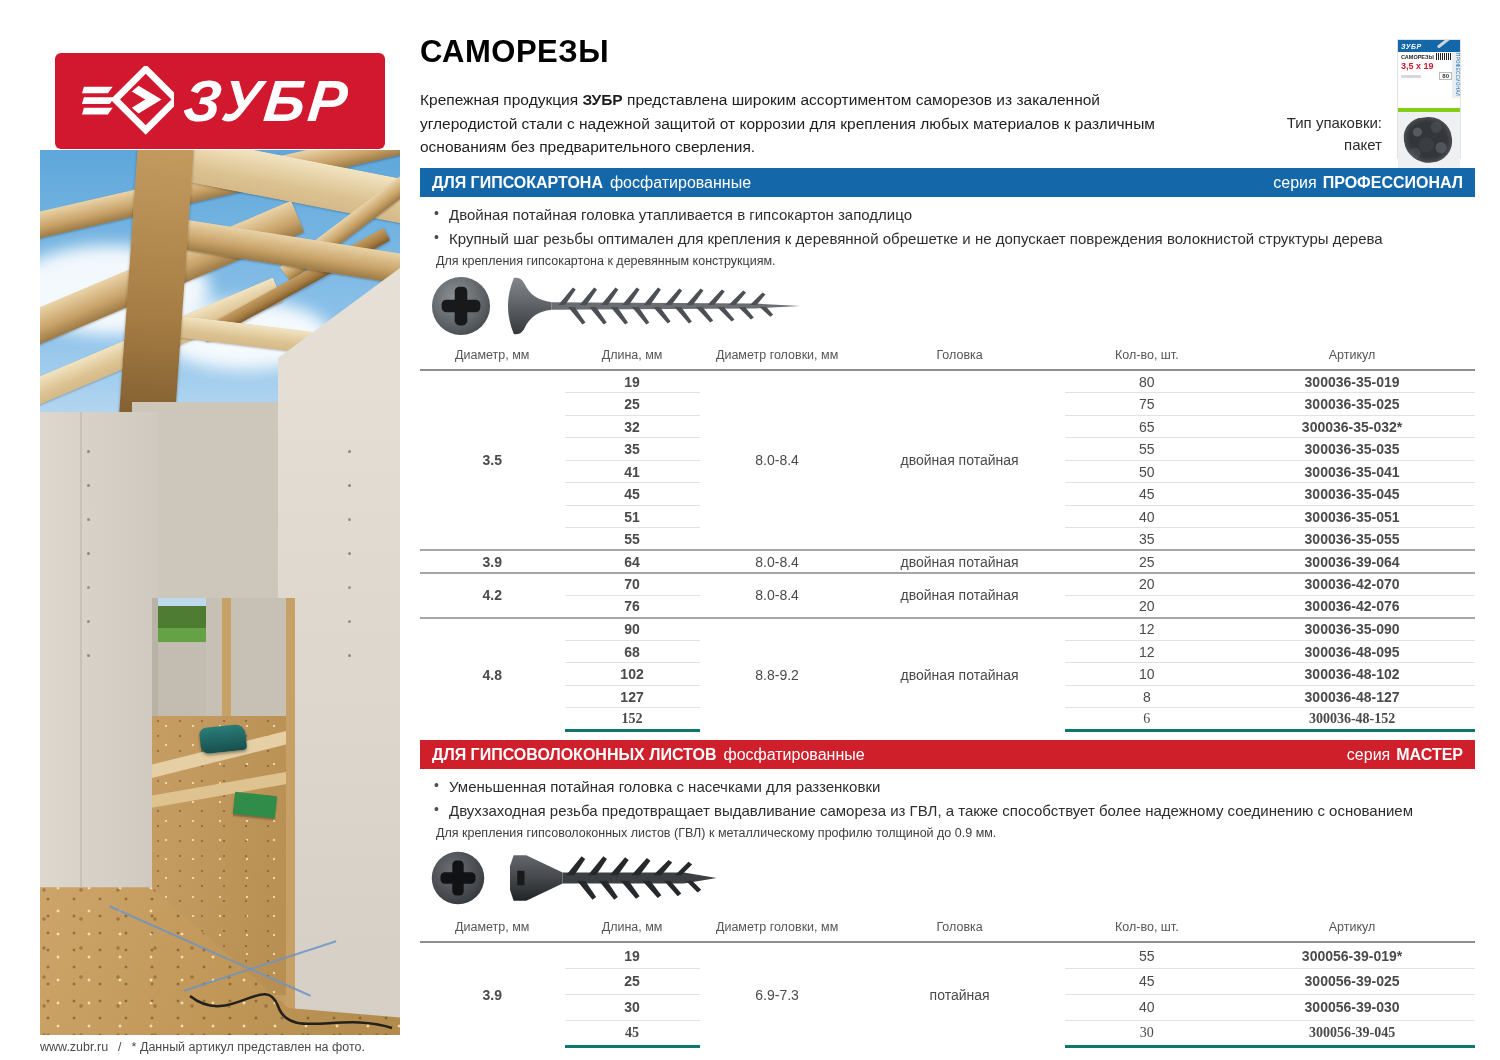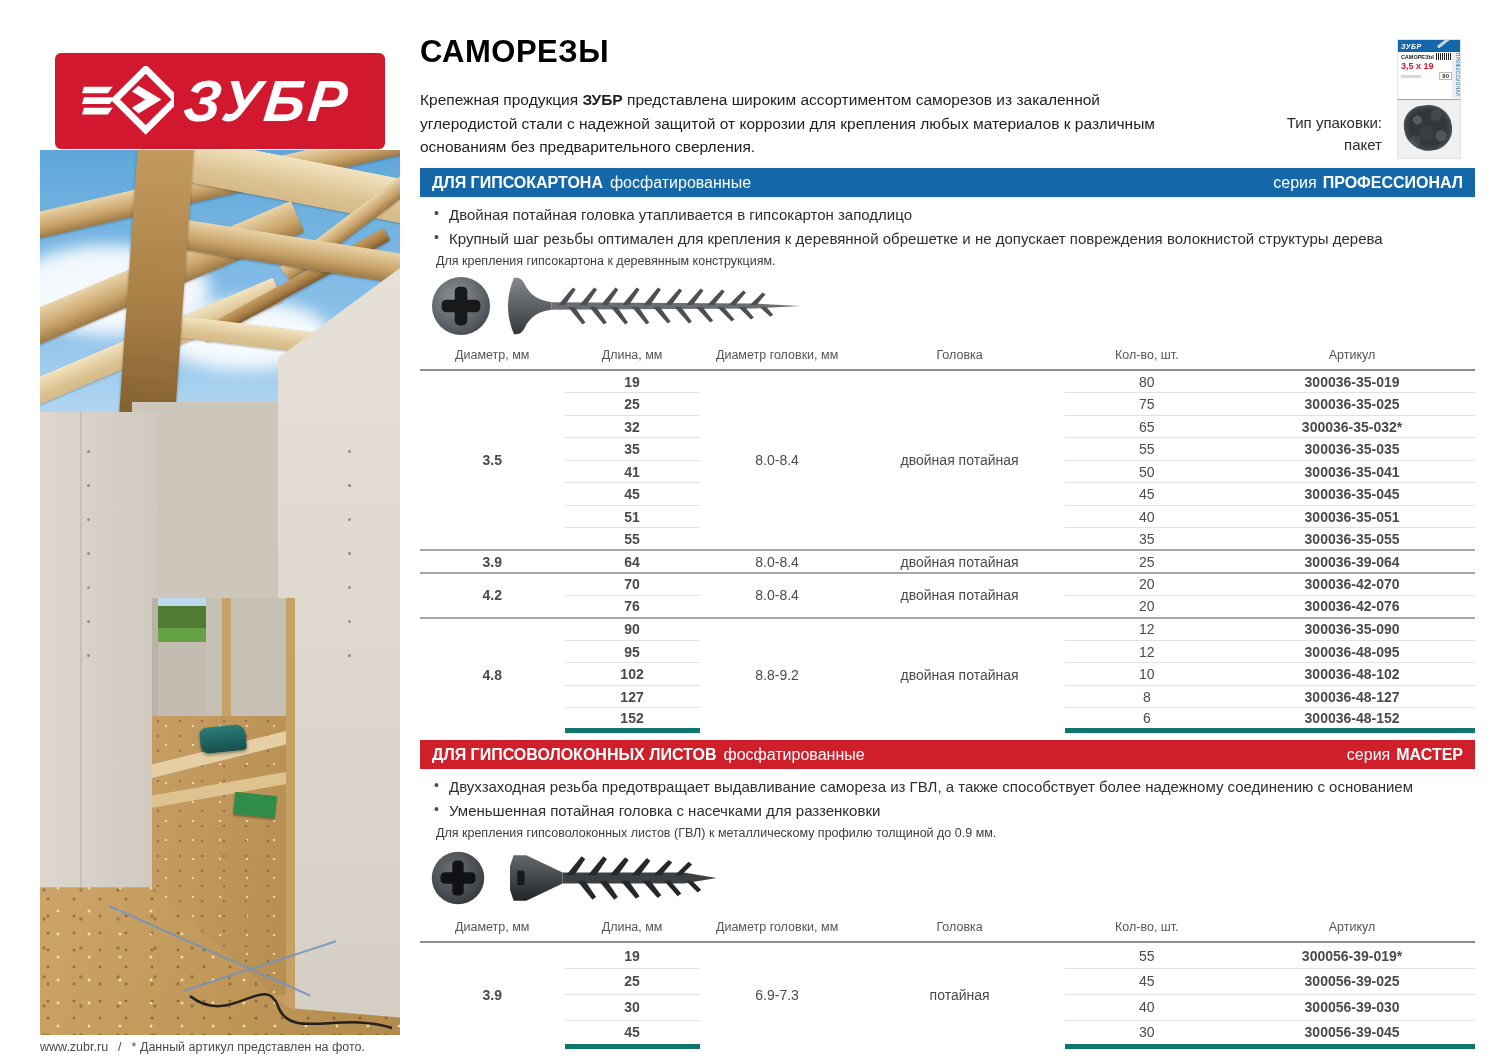--- a/index.html
+++ b/index.html
@@ -16,21 +16,21 @@
   
   .page-title { position:absolute; left:420px; top:34px; font-size:31px; font-weight:bold; color:#000; letter-spacing:.5px; }
   .page-desc { position:absolute; left:420px; top:88px; width:748px; font-size:15.5px; line-height:1.52; color:#1e1e1e; }
   .page-desc b { font-weight:bold; }
   .pack-type { position:absolute; left:1200px; top:112px; width:182px; text-align:right; font-size:15px; color:#2c2c2c; line-height:1.45; }
   .pack-type span { display:block; }
 
   
   .package { position:absolute; left:1398px; top:40px; width:62px; height:118px; background:#f7f8f8;
              box-shadow:0 0 0 1px #e3e3e3; font-family:"Liberation Sans",sans-serif; }
-  .pk-label { position:relative; background:#fff; height:60px; overflow:hidden; border-bottom:1px solid #84cc16; }
+  .pk-label { position:relative; background:#fff; height:72px; overflow:hidden; border-bottom:4px solid #84cc16; }
   .pk-head { height:12px; background:#1467a8; color:#fff; font-size:7px; font-weight:bold; font-style:italic;
              display:flex; align-items:center; padding:0 3px; letter-spacing:.5px; }
   .pk-screwline { position:absolute; right:8px; top:1px; width:16px; height:3px; background:#cfd6dc; transform:rotate(-38deg); border-radius:2px; }
   .pk-row1 { display:flex; justify-content:space-between; align-items:center; padding:1px 8px 0 3px; }
   .pk-prod { font-size:5.5px; font-weight:bold; color:#222; }
   .pk-barcode { width:16px; height:7px; background:repeating-linear-gradient(90deg,#222 0 1px,transparent 1px 2px); }
   .pk-size { padding:1px 0 0 3px; color:#d2182e; font-weight:bold; font-size:9px; }
   .pk-row3 { display:flex; justify-content:space-between; align-items:center; padding:1px 8px 0 3px; }
   .pk-sub { width:20px; height:3px; background:#d8d8d8; }
   .pk-qty { font-size:6px; font-weight:bold; color:#333; border:1px solid #bbb; padding:0 2px; }
@@ -88,21 +88,21 @@
   .data-table { width:100%; border-collapse:collapse; table-layout:fixed; margin-top:4px; }
   .data-table th { font-weight:normal; font-size:12.5px; color:#555; padding:6px 2px 7px; border-bottom:2px solid #8e8e8e; text-align:center; }
   .data-table td { text-align:center; vertical-align:middle; font-size:14px; color:#4a4a4a; padding:0 2px; }
   .t1 td { height:22.5px; }
   .t2 td { height:26px; }
   .data-table tbody { border-top:2px solid #a6a6a6; }
   .c-dia { font-weight:bold; color:#0e0e0e; font-size:15px; }
   .c-len { font-weight:bold; color:#0e0e0e; font-size:14.5px; }
   .c-art { font-weight:bold; color:#0e0e0e; }
   .data-table tbody tr:not(:last-child) td.lined { border-bottom:1px solid #e2e2e2; }
-  .data-table tbody:last-child tr:last-child td { border-bottom:5px solid #0f766e; }
+  .data-table tbody:last-child tr:last-child td { border-bottom:3px solid #0f766e;font-family:Liberation Serif, serif; }
 
   
   .footer { position:absolute; left:40px; top:1040px; font-size:12.5px; color:#4a4a4a; }
   .footer a { color:#4a4a4a; text-decoration:none; }
   .footer .sep { margin:0 10px; }
 </style>
 </head>
 <body>
 
 <div class="page">
@@ -338,21 +338,21 @@
         <tbody>
           <tr>
             <td class="c-dia" rowspan="5">4.8</td>
             <td class="c-len lined">90</td>
             <td class="c-hd" rowspan="5">8.8-9.2</td>
             <td class="c-ht" rowspan="5">двойная потайная</td>
             <td class="c-qty lined">12</td>
             <td class="c-art lined">300036-35-090</td>
           </tr>
           <tr>
-            <td class="c-len lined">95</td>
+            <td class="c-len lined">68</td>
             <td class="c-qty lined">12</td>
             <td class="c-art lined">300036-48-095</td>
           </tr>
           <tr>
             <td class="c-len lined">102</td>
             <td class="c-qty lined">10</td>
             <td class="c-art lined">300036-48-102</td>
           </tr>
           <tr>
             <td class="c-len lined">127</td>
@@ -367,22 +367,22 @@
         </tbody>
       </table>
   </div>
 
   <div class="section" style="top:740px;">
     <div class="sec-banner" style="background: rgb(207, 31, 43);">
       <div class="bl"><b>ДЛЯ ГИПСОВОЛОКОННЫХ ЛИСТОВ</b><span>фосфатированные</span></div>
       <div class="br"><span>серия</span><b>МАСТЕР</b></div>
     </div>
     <ul class="bullets">
+        <li>Уменьшенная потайная головка с насечками для раззенковки</li>
         <li>Двухзаходная резьба предотвращает выдавливание самореза из ГВЛ, а также способствует более надежному соединению с основанием</li>
-        <li>Уменьшенная потайная головка с насечками для раззенковки</li>
       </ul>
     <div class="sec-caption">Для крепления гипсоволоконных листов (ГВЛ) к металлическому профилю толщиной до 0.9 мм.</div>
     <div class="screw-row">
       <svg width="56" height="56" viewBox="0 0 64 64">
         <defs>
             <radialGradient id="h2" cx="40%" cy="35%" r="75%">
               <stop offset="0" stop-color="#6b6f73"></stop>
               <stop offset=".7" stop-color="#45494d"></stop>
               <stop offset="1" stop-color="#2e3134"></stop>
             </radialGradient>

